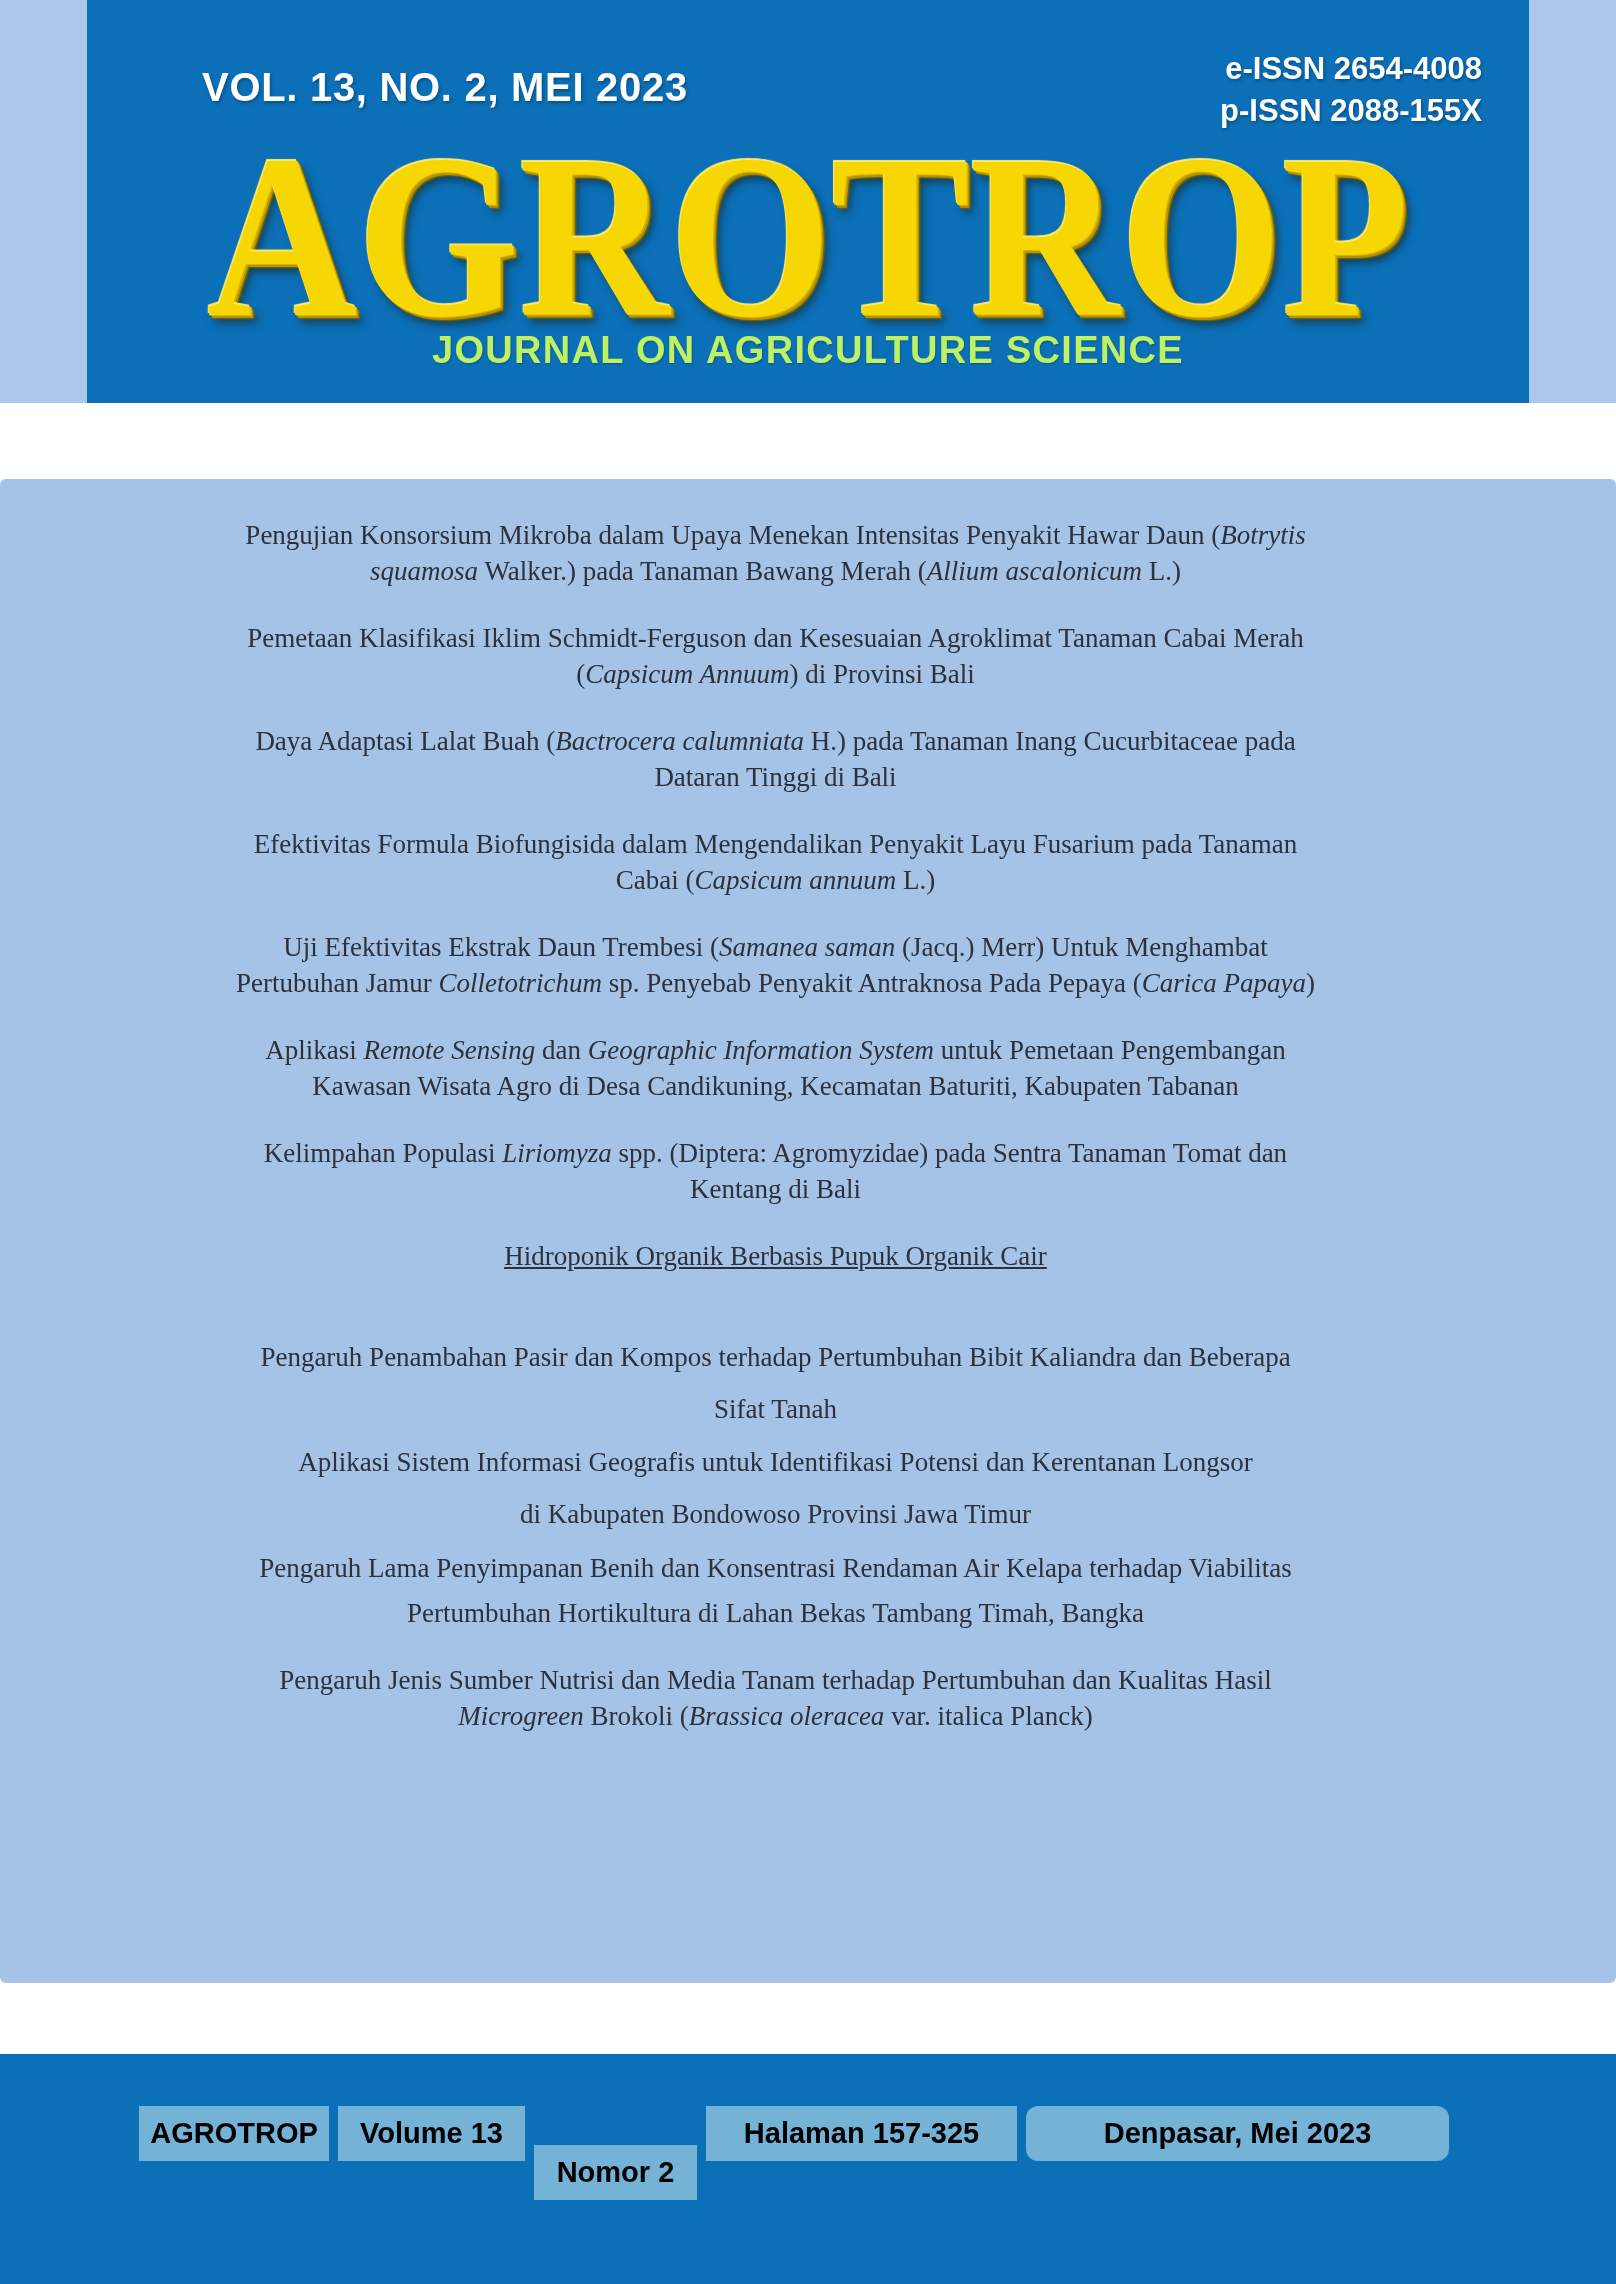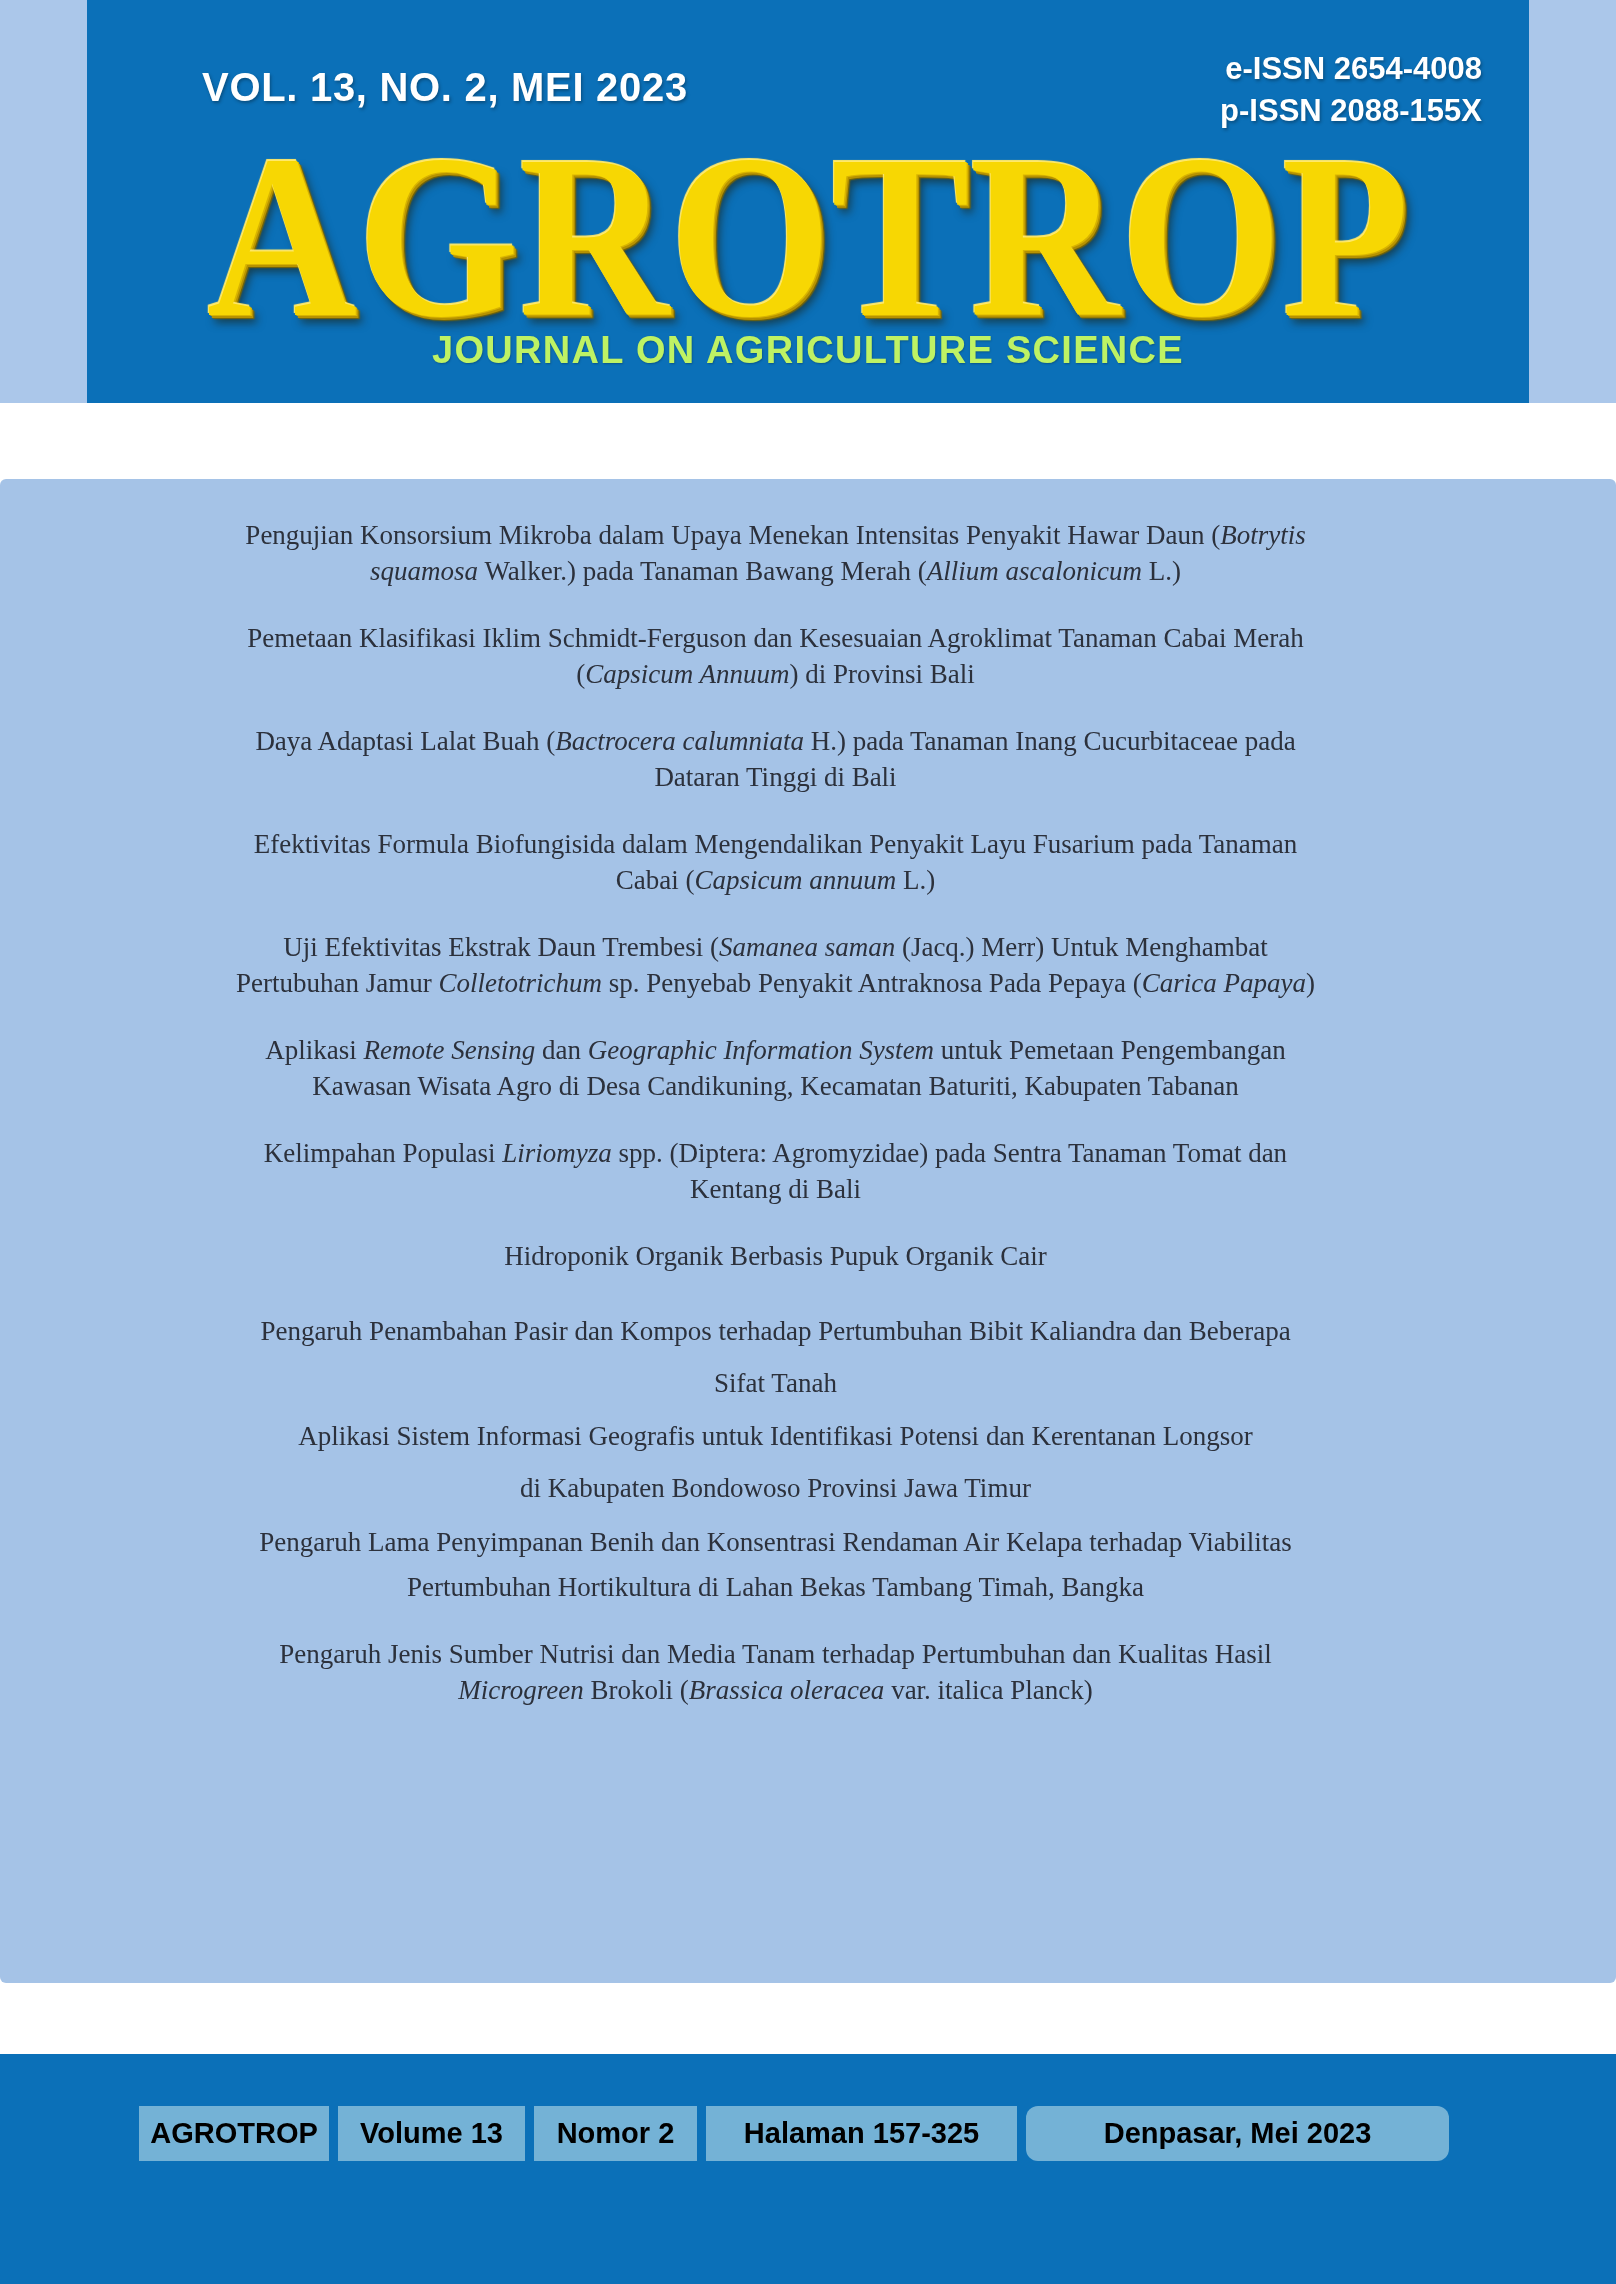--- a/index.html
+++ b/index.html
@@ -50,36 +50,36 @@
   .content{
     position:absolute;top:479px;left:0;width:100%;height:1504px;
     background:var(--content_light);
     border-radius:6px;
   }
   .titles{
     box-sizing:border-box;padding:38px 163px 0 98px;text-align:center;
     font-family:"Liberation Serif",serif;font-size:27px;color:var(--title_ink);
   }
   .title{line-height:36px;margin-bottom:31px;}
-  .title:nth-child(8){margin-bottom:31px;}
+  .title:nth-child(8){margin-bottom:57px;text-decoration:underline;}
   .title:nth-child(9),
   .title:nth-child(10),
   .title:nth-child(11){line-height:52px;margin-bottom:1.3px;}
   .title i{font-style:italic;}
   
   .footer{position:absolute;top:2054px;left:0;width:100%;height:230px;background:var(--header_blue);}
   .boxes{position:absolute;top:52px;left:139px;display:flex;gap:9px;}
   .box{
     box-sizing:border-box;height:55px;background:var(--box_blue);color:#000;
     font-weight:bold;font-size:29px;display:flex;align-items:center;justify-content:center;
     white-space:nowrap;
   }
   .box:nth-child(1){width:190px;}
   .box:nth-child(2){width:187px;}
-  .box:nth-child(3){width:163px;}
+  .box:nth-child(3){width:163px;margin-top:39px;}
   .box:nth-child(4){width:311px;}
   .box:nth-child(5){width:423px;border-radius:12px;}
 </style>
 </head>
 <body>
 
 <div class="page">
 
   <div class="top-band">
     <div class="header-box">

